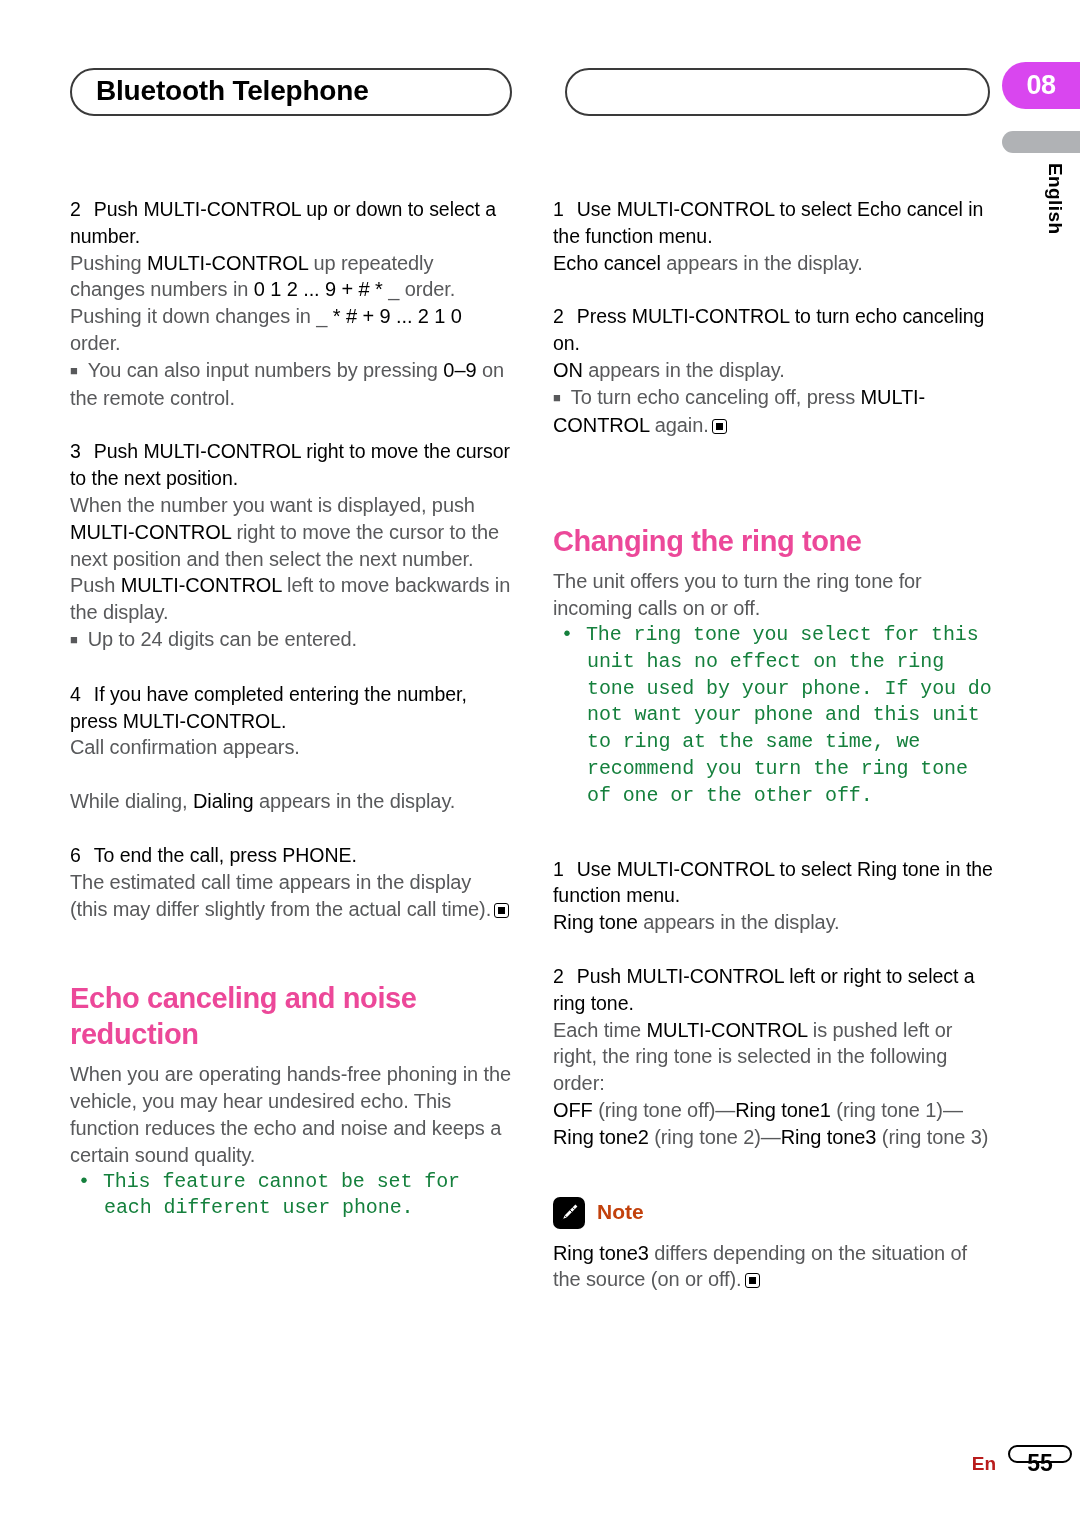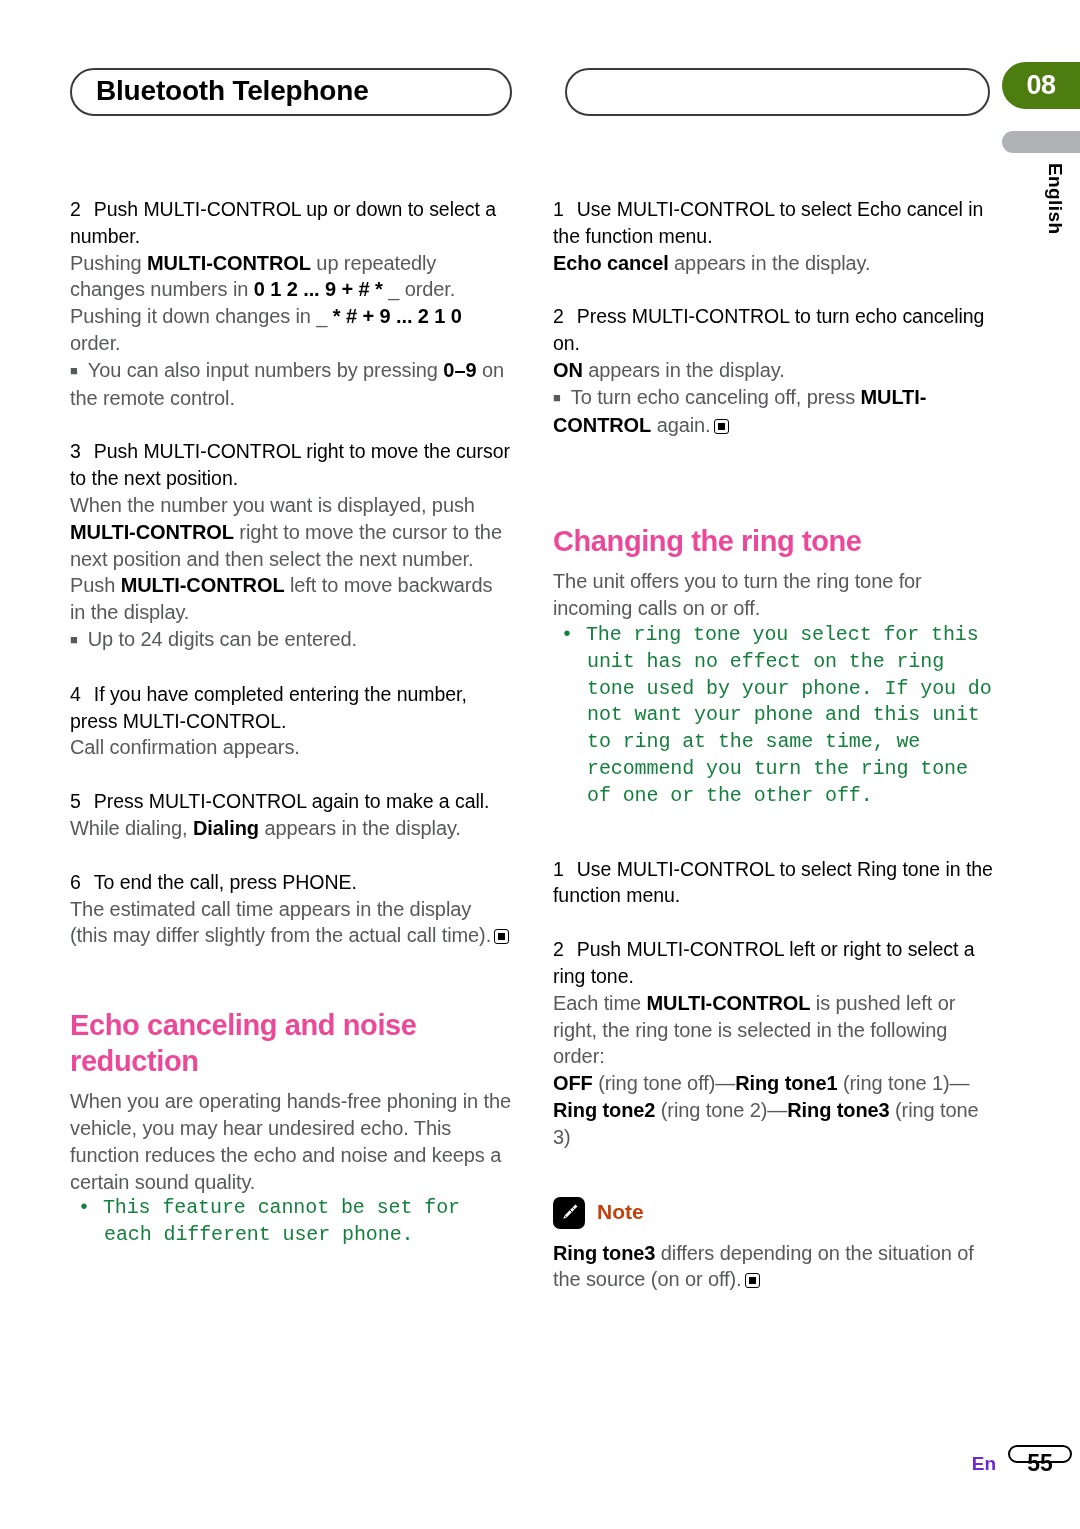--- a/index.html
+++ b/index.html
@@ -47,21 +47,21 @@
     font-size: 13px;
     font-weight: bold;
     color: #000;
     letter-spacing: 0.1px;
     margin-top: 44px;
   }
   #section-badge {
     position: absolute;
     right: 0; top: 62px;
     width: 78px; height: 47px;
-    background: #4d7c0f;
+    background: #d946ef;
     border-radius: 24px 0 0 24px;
     color: #fff;
     font-size: 27px;
     font-weight: bold;
     text-align: center;
     line-height: 47px;
     letter-spacing: -0.5px;
   }
   #language-bar {
     position: absolute;
@@ -96,21 +96,21 @@
     letter-spacing: -0.05px;
   }
   .step-num { margin-right: 13px; }
 
   .body-text {
     font-size: 20px;
     color: #58595b;
     line-height: 26.8px;
     letter-spacing: -0.1px;
   }
-  .body-text b, .bul-text b { color: #000; font-weight: bold; }
+  .body-text b, .bul-text b { color: #000; font-weight: normal; }
 
   .sect-head {
     font-size: 29px;
     font-weight: bold;
     color: #ec4899;
     line-height: 36px;
     letter-spacing: -0.4px;
   }
 
   
@@ -159,21 +159,21 @@
   .note-icon svg { position: absolute; left: 5px; top: 5px; }
   .note-word {
     position: absolute; left: 44px; top: 3px;
     font-size: 21px; font-weight: bold; color: #c2410c;
   }
 
   
   #footer { position: absolute; left: 0; bottom: 42px; width: 1080px; height: 44px; }
   #footer-lang {
     position: absolute; right: 84px; top: 10px;
-    font-size: 19px; font-weight: bold; color: #6d28d9;
+    font-size: 19px; font-weight: bold; color: #b91c1c;
   }
   #footer-page {
     position: absolute; right: 8px; top: 2px;
     width: 64px; height: 18px;
     border: 2px solid #000;
     border-radius: 18px;
     box-sizing: border-box;
     text-align: center;
     line-height: 32px;
     font-size: 23px;
@@ -208,21 +208,20 @@
     <div class="body-text"><span>When the number you want is displayed, push </span><b>MULTI-CONTROL</b><span> right to move the cursor to the next position and then select the next number. Push </span><b>MULTI-CONTROL</b><span> left to move backwards in the display.</span></div>
     <div class="bul-sq"><span class="mk">■</span><span class="bul-text">Up to 24 digits can be entered.</span></div>
 
     <div class="gap-md"></div>
 
     <div class="step-head"><span class="step-num">4</span><span>If you have completed entering the number, press MULTI-CONTROL.</span></div>
     <div class="body-text">Call confirmation appears.</div>
 
     <div class="gap-md"></div>
 
-    <div class="step-head"><span class="step-num">5</span><span>Press MULTI-CONTROL again to make a call.</span></div>
     <div class="body-text"><span>While dialing, </span><b>Dialing</b><span> appears in the display.</span></div>
 
     <div class="gap-md"></div>
 
     <div class="step-head"><span class="step-num">6</span><span>To end the call, press PHONE.</span></div>
     <div class="body-text"><span>The estimated call time appears in the display (this may differ slightly from the actual call time).</span><span class="eos"></span></div>
 
     <div class="gap-xl"></div>
 
     <div class="sect-head">Echo canceling and noise reduction</div>
@@ -247,20 +246,21 @@
     <div class="gap-md"></div>
 
     <div class="sect-head">Changing the ring tone</div>
     <div class="gap-sm"></div>
     <div class="body-text">The unit offers you to turn the ring tone for incoming calls on or off.</div>
     <div class="bul-ro"><span class="mk">•</span><span class="bul-text">The ring tone you select for this unit has no effect on the ring tone used by your phone. If you do not want your phone and this unit to ring at the same time, we recommend you turn the ring tone of one or the other off.</span></div>
 
     <div class="gap-lg"></div>
 
     <div class="step-head"><span class="step-num">1</span><span>Use MULTI-CONTROL to select Ring tone in the function menu.</span></div>
+    <div class="body-text"><b>Ring tone</b><span> appears in the display.</span></div>
 
     <div class="gap-md"></div>
 
     <div class="step-head"><span class="step-num">2</span><span>Push MULTI-CONTROL left or right to select a ring tone.</span></div>
     <div class="body-text"><span>Each time </span><b>MULTI-CONTROL</b><span> is pushed left or right, the ring tone is selected in the following order:</span></div>
     <div class="body-text"><b>OFF</b><span> (ring tone off)—</span><b>Ring tone1</b><span> (ring tone 1)—</span><b>Ring tone2</b><span> (ring tone 2)—</span><b>Ring tone3</b><span> (ring tone 3)</span></div>
 
     <div class="gap-lg"></div>
 
     <div class="note-head">

